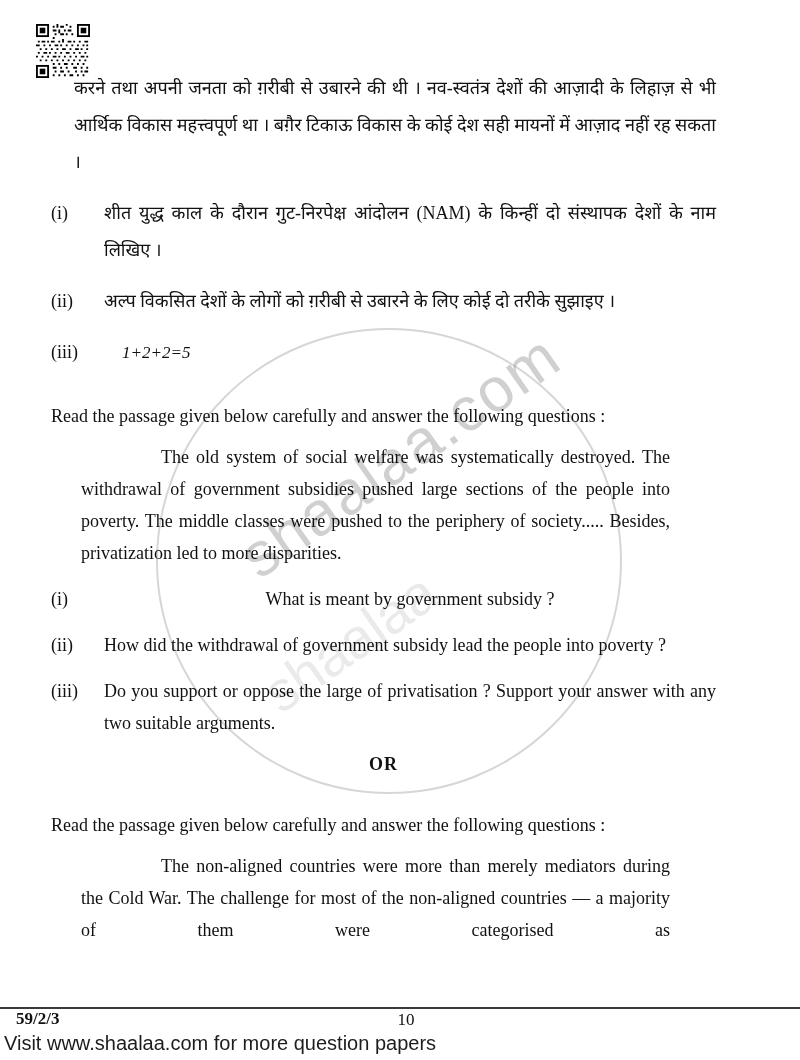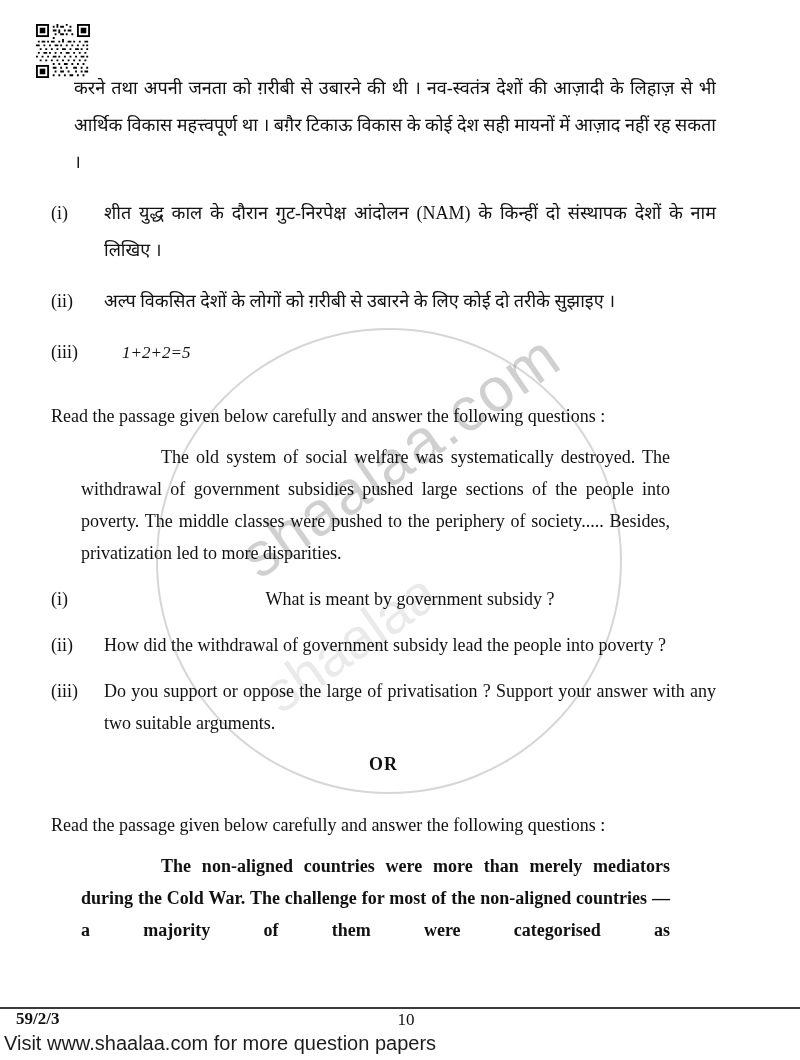--- a/index.html
+++ b/index.html
@@ -63,21 +63,21 @@
     font-size: 17px;
   }
 
   .eng { font-size: 18px; line-height: 32px; }
   .instruction { margin-top: 29px; text-align: justify; }
   .passage {
     margin: 9px 46px 0 30px;
     text-align: justify;
     text-indent: 80px;
   }
-  .passage.cut { text-align-last: justify; font-weight: bold; }
+  .passage.cut { text-align-last: justify; }
   .eng-items .item { margin-top: 14px; }
   .or-row { margin-top: 9px; text-align: center; font-weight: bold; letter-spacing: 1px; }
 
   
   .footer-rule {
     position: absolute; left: 0; right: 0; top: 1007px;
     border-top: 2px solid #3a3a3a; z-index: 2;
   }
   .paper-code {
     position: absolute; left: 16px; top: 1009px; z-index: 3;

